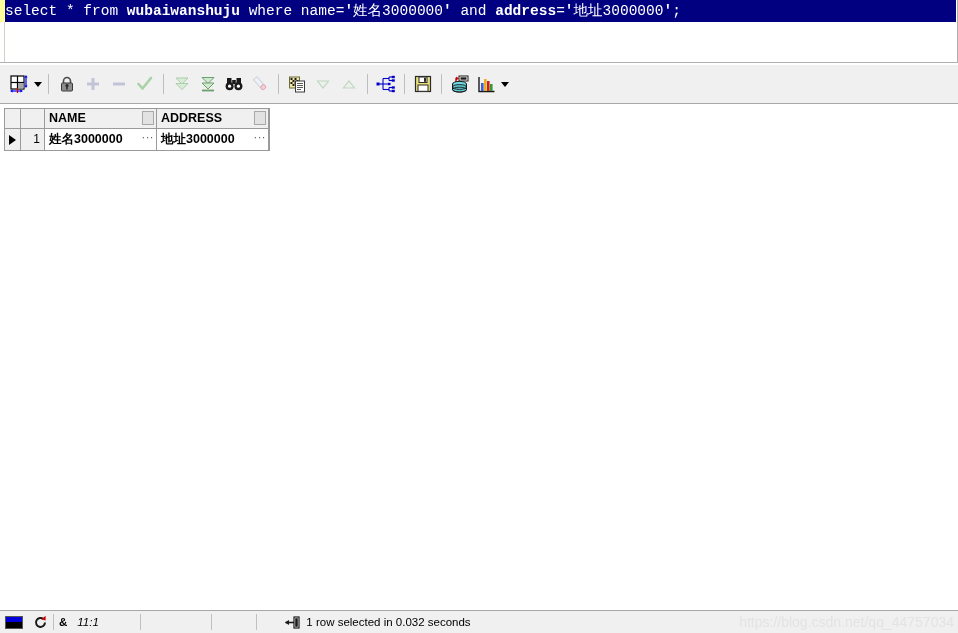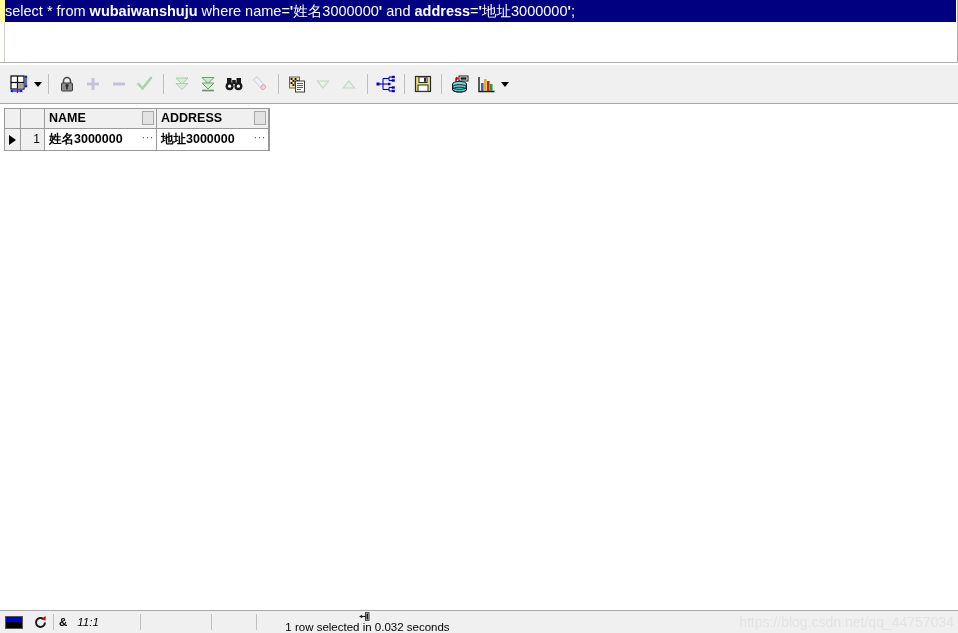--- a/index.html
+++ b/index.html
@@ -48,21 +48,21 @@
     box-sizing: border-box;
   }
   #sql-line {
     position: absolute;
     left: 5px;
     top: 0;
     width: 951px;
     height: 22px;
     background: #000080;
     color: #ffffff;
-    font-family: Liberation Sans, sans-serif;
+    font-family: Liberation Mono, monospace;
     font-size: 14.5px;
     line-height: 22px;
     white-space: pre;
     letter-spacing: 0px;
     overflow: hidden;
   }
   #sql-line b { font-weight: bold; }
 
   
   #toolbar {
@@ -507,21 +507,21 @@
 
   <div class="sb-sep"></div>
 
   <div class="sb-cell" style="width:60px;"></div>
 
   <div class="sb-sep"></div>
 
 
   <div class="sb-sep" style="margin-left:44px;"></div>
 
-  <div class="sb-cell" style="padding-left:28px;flex-direction:column;">
+  <div class="sb-cell" style="padding-left:28px;">
     <svg width="15" height="13" viewBox="0 0 15 13" style="margin-right:6px;">
       <rect x="9" y="1" width="5" height="11" fill="#ffffff" stroke="#1a1a1a" stroke-width="1.2"></rect>
       <rect x="10.2" y="2.2" width="2.6" height="8.6" fill="#1a1a1a"></rect>
       <line x1="0.5" y1="6.5" x2="9" y2="6.5" stroke="#1a1a1a" stroke-width="1.6"></line>
       <polygon points="0,6.5 4,4 4,9" fill="#1a1a1a"></polygon>
     </svg>
     <span>1 row selected in 0.032 seconds</span>
   </div>
 
   <div id="sb-watermark">https://blog.csdn.net/qq_44757034</div>

